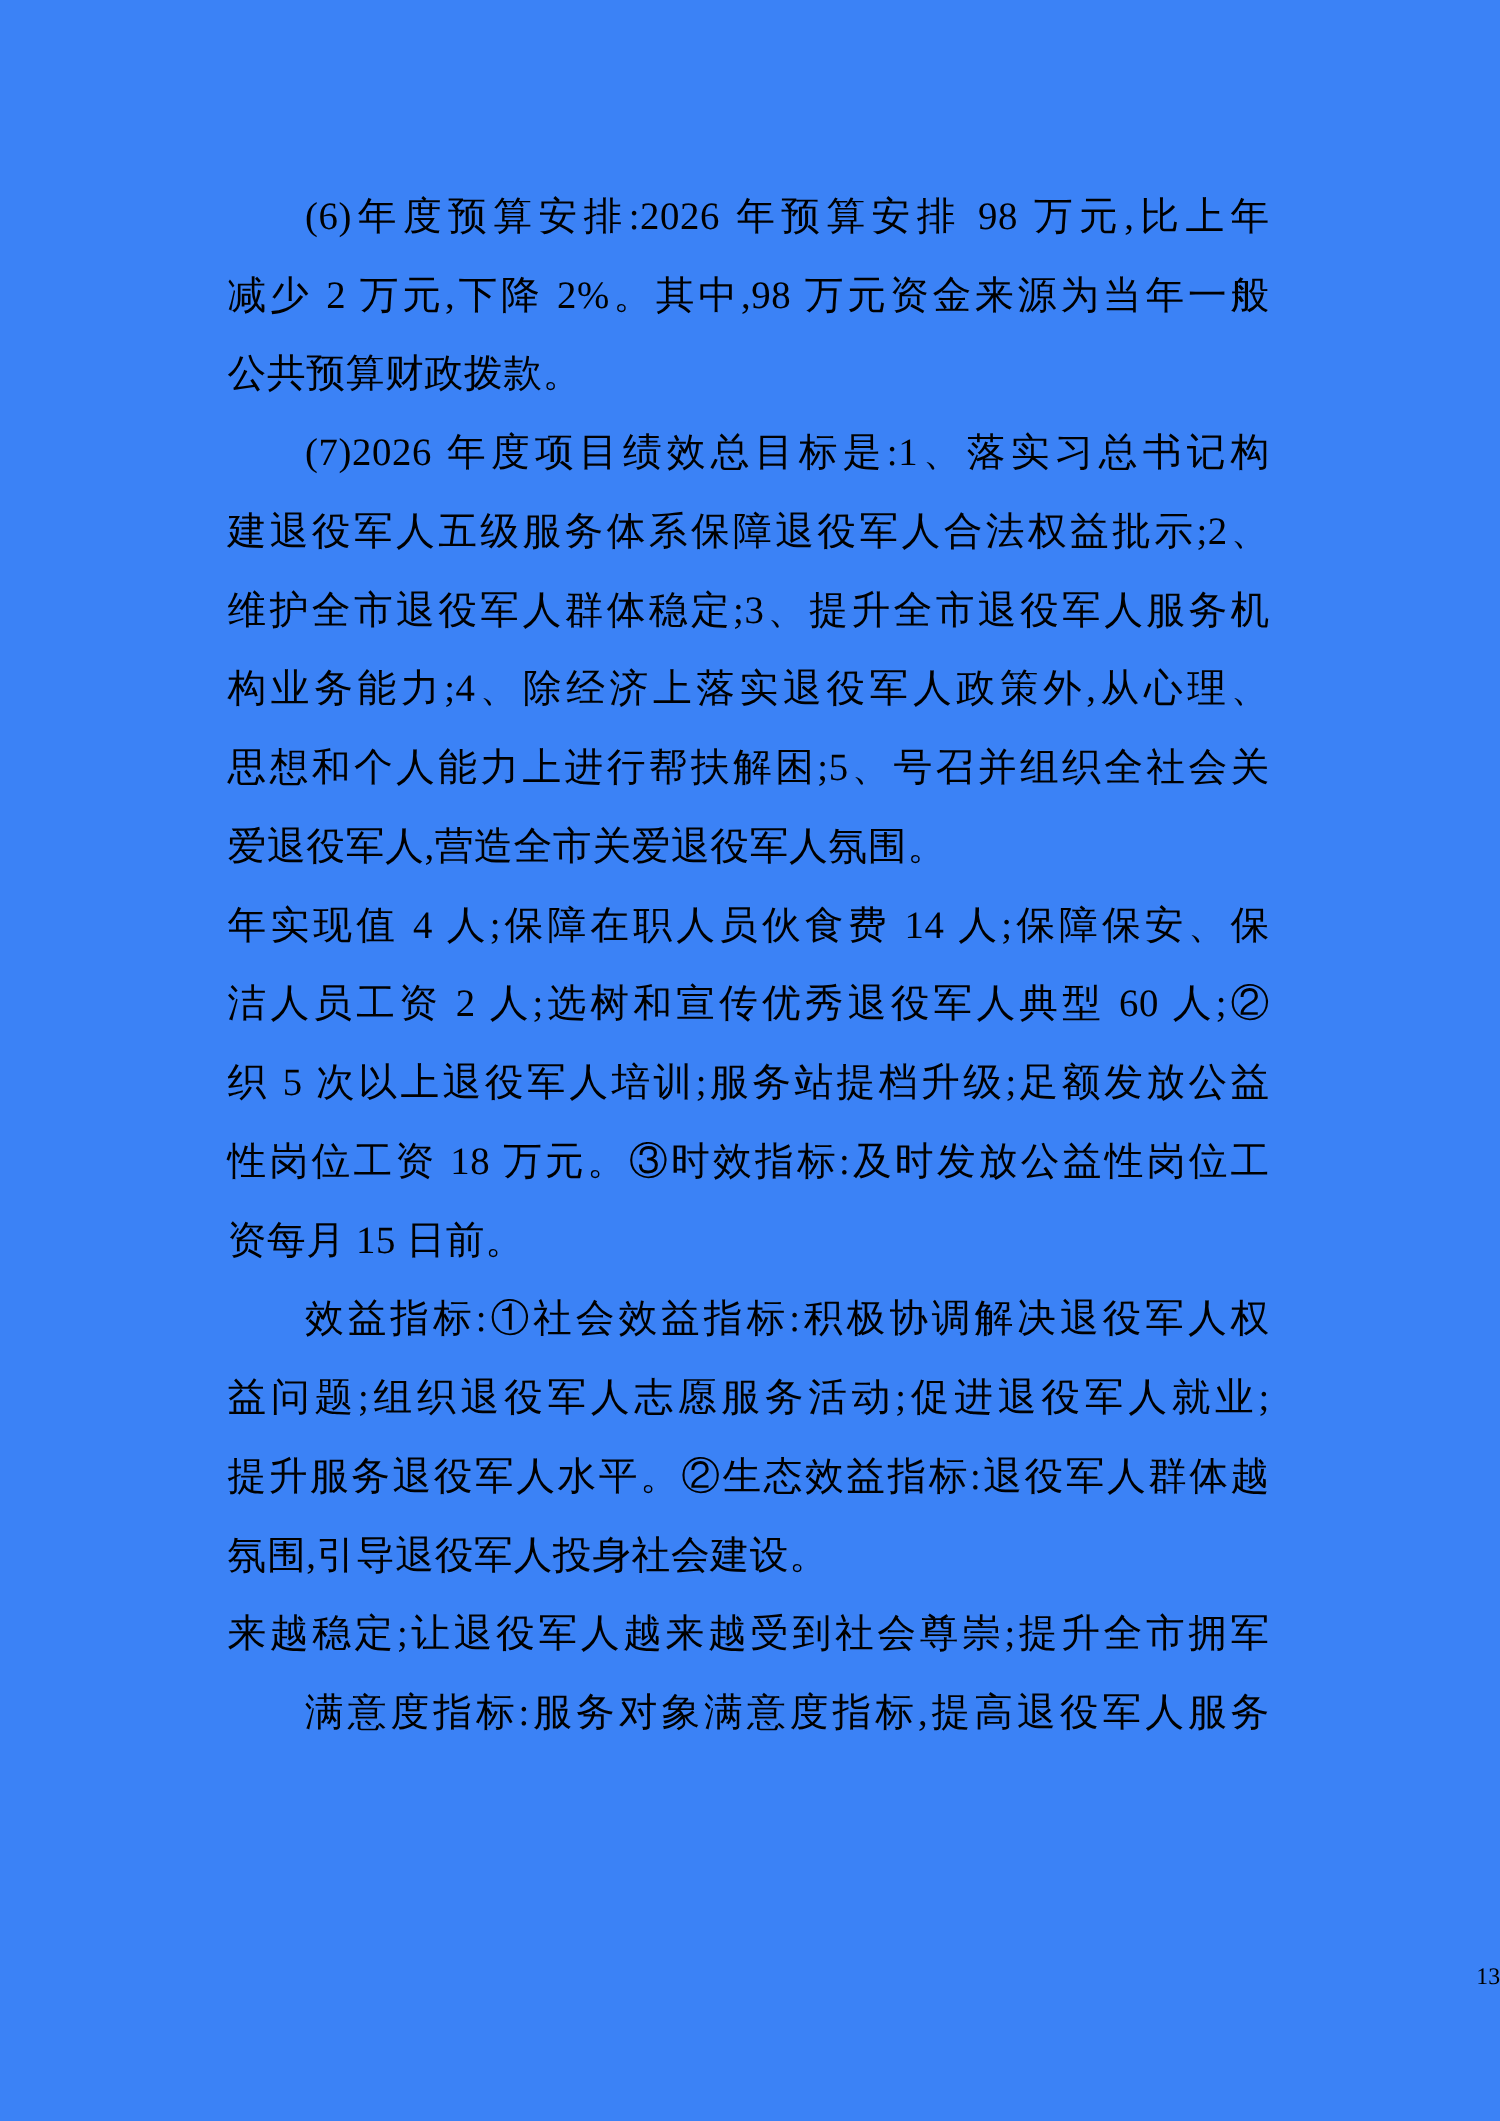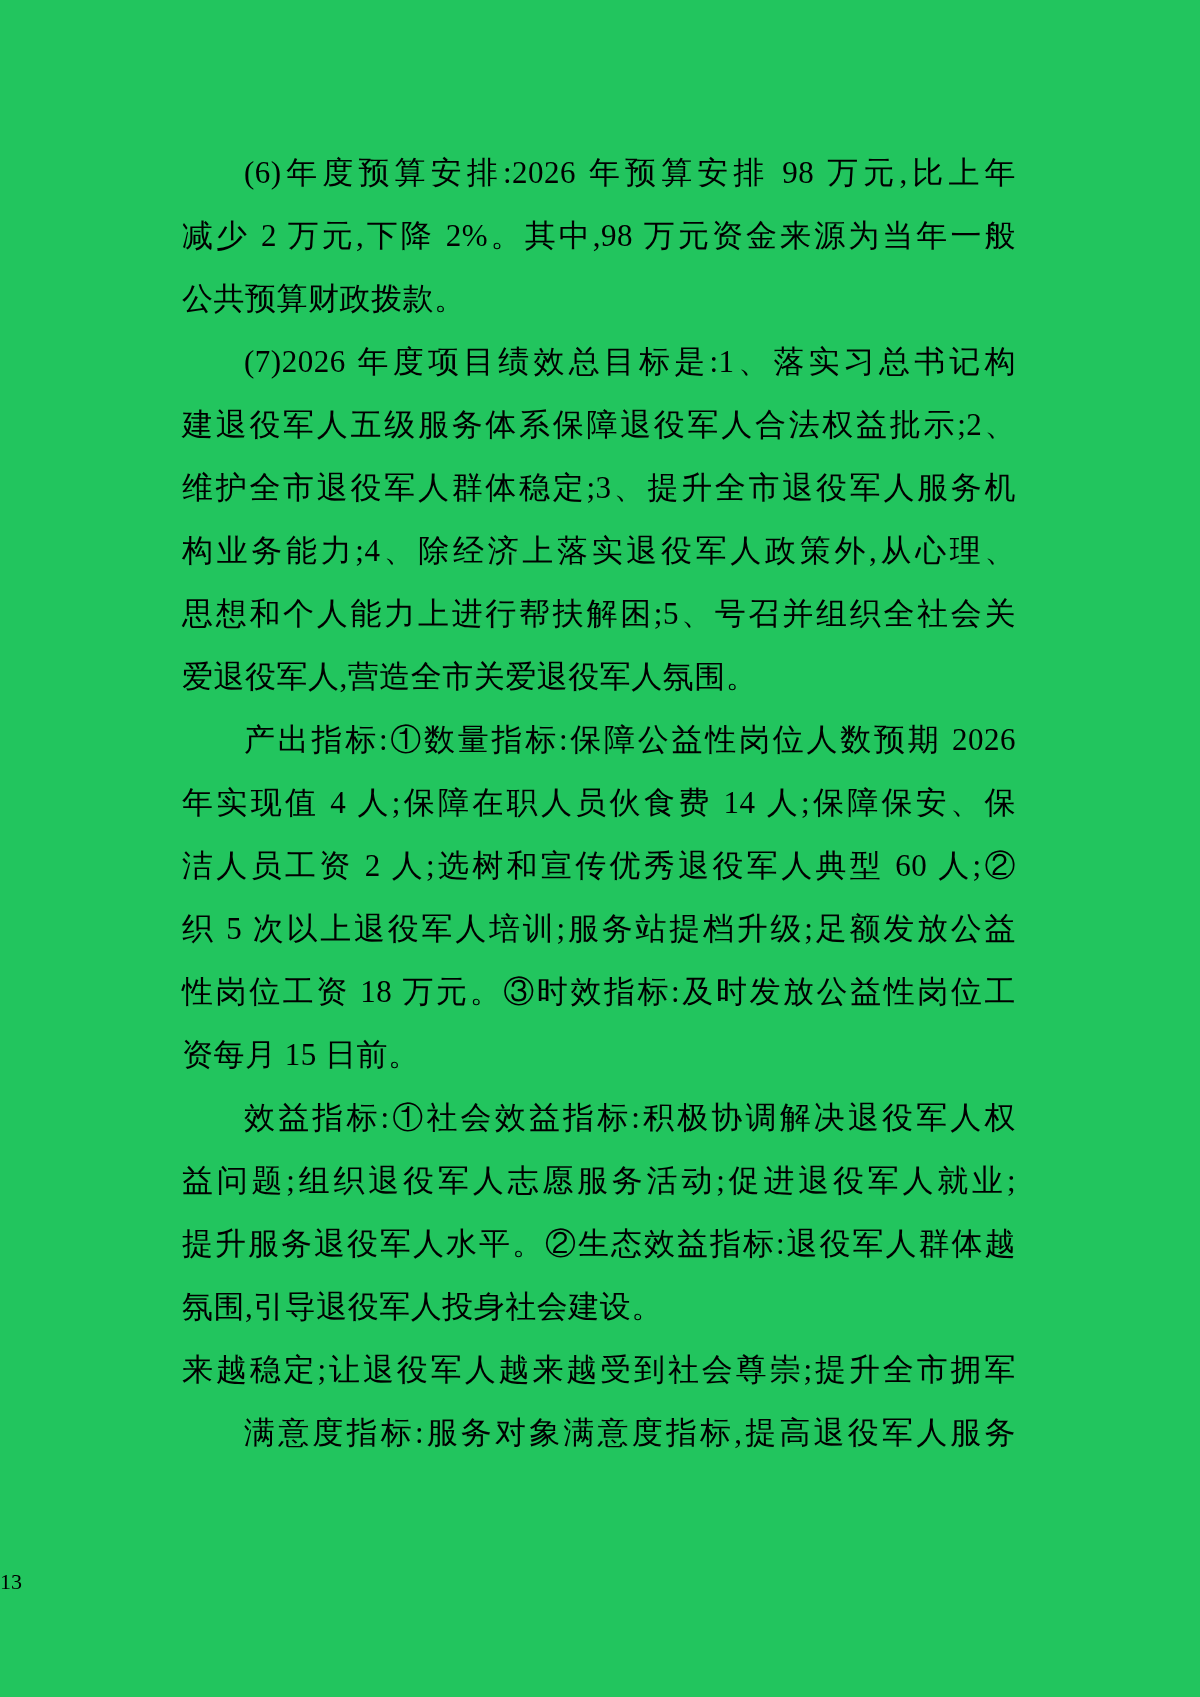--- a/index.html
+++ b/index.html
@@ -4,21 +4,21 @@
 <style>
   html, body {
     margin: 0;
     padding: 0;
     background: #ffffff;
   }
   .page {
     position: relative;
     width: 1200px;
     height: 1697px;
-    background: #22c55e;
+    background: #3b82f6;
     overflow: hidden;
     font-family: "Liberation Serif", "DejaVu Serif", serif;
     color: #000000;
   }
   .doc-body {
     position: absolute;
     left: 182px;
     top: 141px;
     width: 834px;
   }
@@ -37,41 +37,40 @@
   }
   .line.last {
     text-align-last: left;
     white-space: normal;
   }
   .page-number {
     position: absolute;
     top: 1566px;
     left: 0;
     width: 100%;
-    text-align: left;
-    font-size: 22px;
+    text-align: right;
+    font-size: 19px;
     line-height: 32px;
     color: #000000;
   }
 </style>
 </head>
 <body>
 
 <div class="page">
   <div class="doc-body">
       <div class="line first">(6)年度预算安排:2026 年预算安排 98 万元,比上年</div>
       <div class="line">减少 2 万元,下降 2%。其中,98 万元资金来源为当年一般</div>
       <div class="line last">公共预算财政拨款。</div>
       <div class="line first">(7)2026 年度项目绩效总目标是:1、落实习总书记构</div>
       <div class="line">建退役军人五级服务体系保障退役军人合法权益批示;2、</div>
       <div class="line">维护全市退役军人群体稳定;3、提升全市退役军人服务机</div>
       <div class="line">构业务能力;4、除经济上落实退役军人政策外,从心理、</div>
       <div class="line">思想和个人能力上进行帮扶解困;5、号召并组织全社会关</div>
       <div class="line last">爱退役军人,营造全市关爱退役军人氛围。</div>
-      <div class="line first">产出指标:①数量指标:保障公益性岗位人数预期 2026</div>
       <div class="line">年实现值 4 人;保障在职人员伙食费 14 人;保障保安、保</div>
       <div class="line">洁人员工资 2 人;选树和宣传优秀退役军人典型 60 人;②</div>
       <div class="line">织 5 次以上退役军人培训;服务站提档升级;足额发放公益</div>
       <div class="line">性岗位工资 18 万元。③时效指标:及时发放公益性岗位工</div>
       <div class="line last">资每月 15 日前。</div>
       <div class="line first">效益指标:①社会效益指标:积极协调解决退役军人权</div>
       <div class="line">益问题;组织退役军人志愿服务活动;促进退役军人就业;</div>
       <div class="line">提升服务退役军人水平。②生态效益指标:退役军人群体越</div>
       <div class="line last">氛围,引导退役军人投身社会建设。</div>
       <div class="line">来越稳定;让退役军人越来越受到社会尊崇;提升全市拥军</div>

